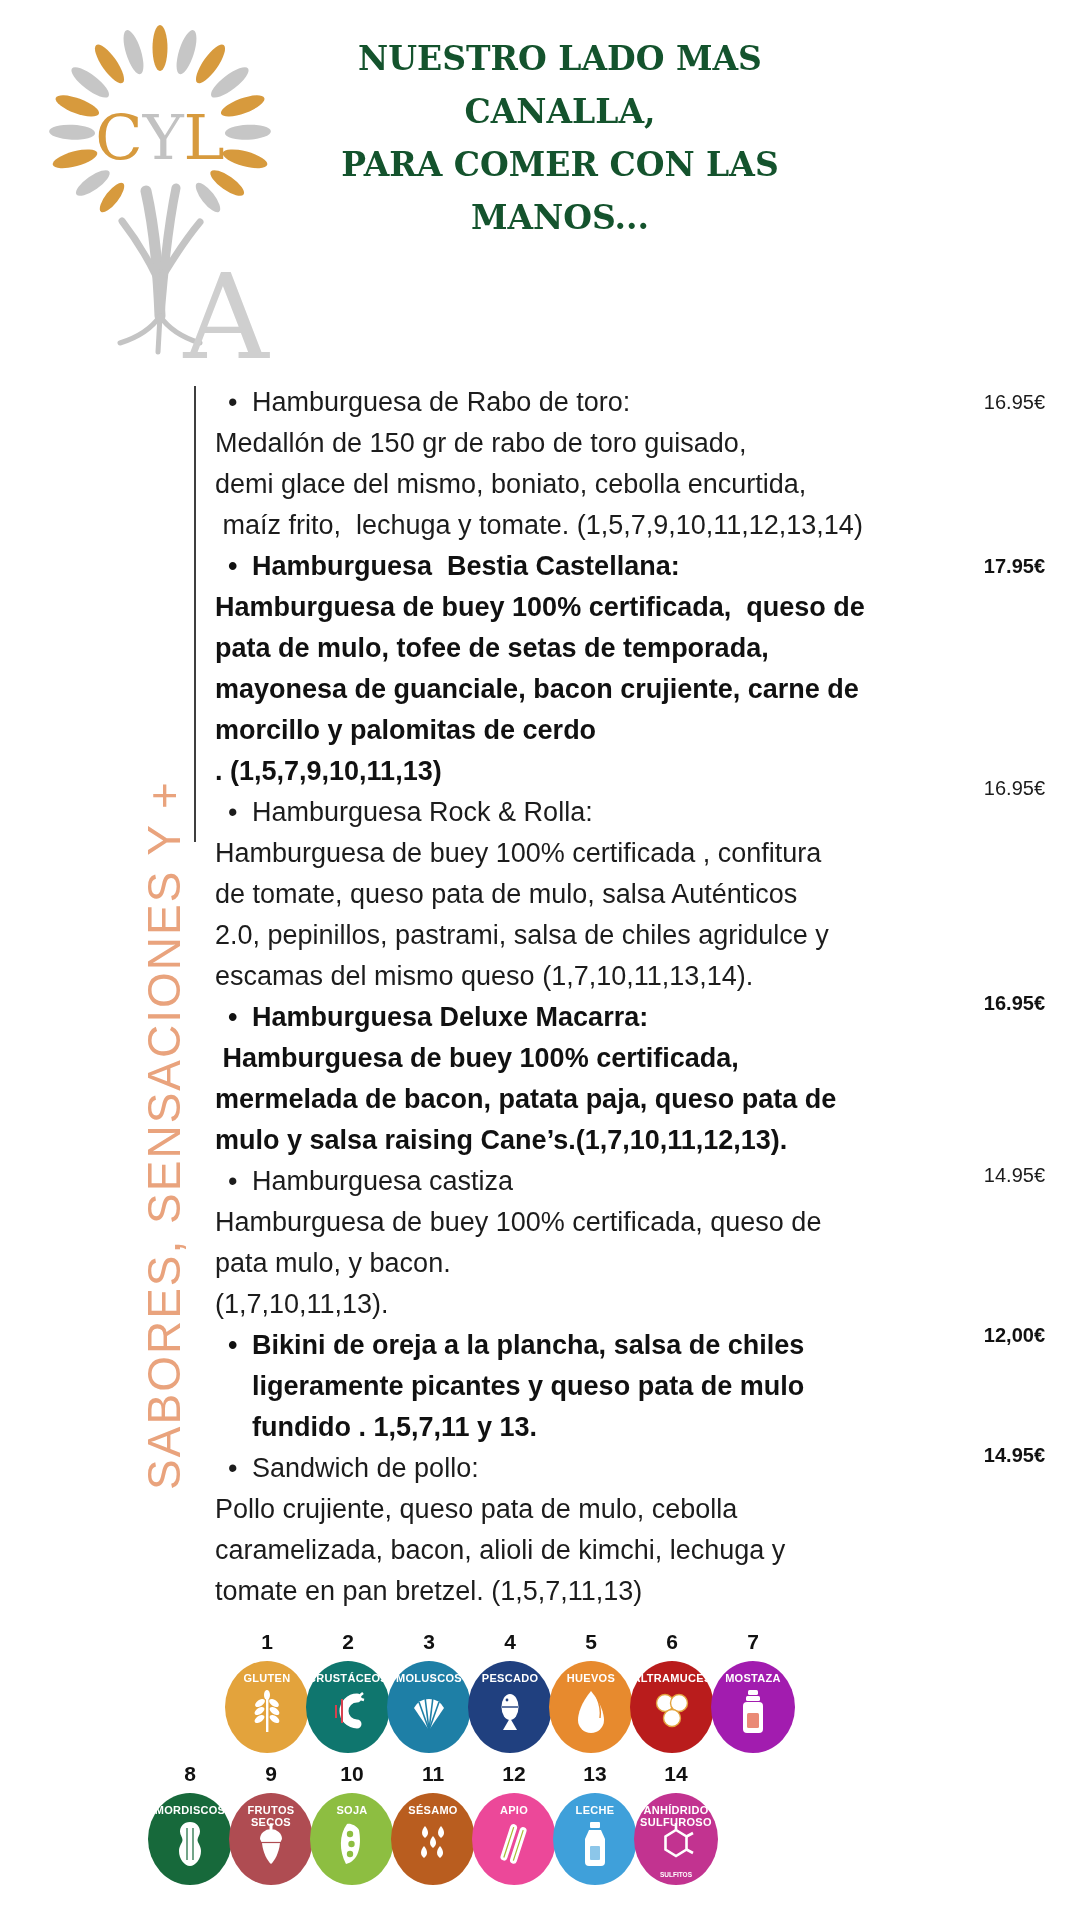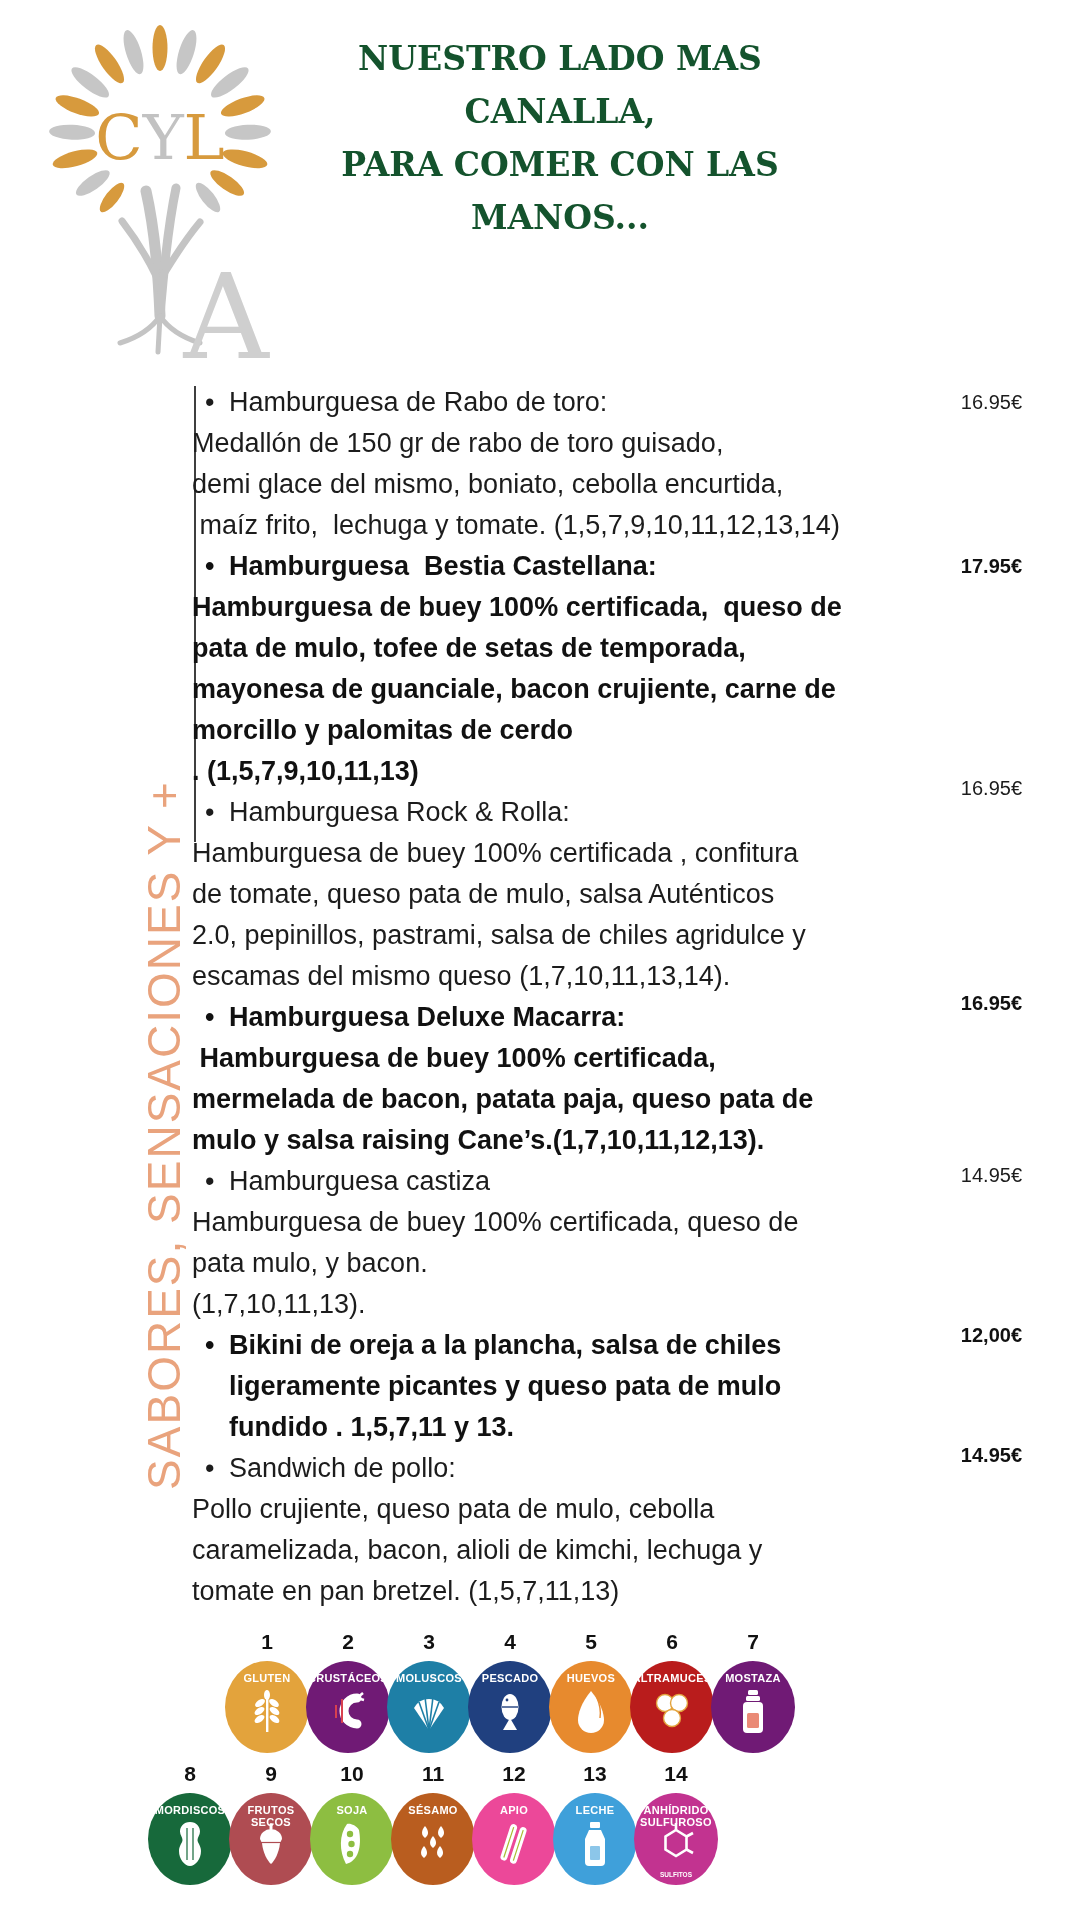--- a/index.html
+++ b/index.html
@@ -19,21 +19,21 @@
   .section-title{position:absolute;left:285px;top:294px;width:550px;text-align:center;
     font-weight:700;font-size:29px;color:#161616;letter-spacing:1px;}
   .section-title .u{border-bottom:3px solid #161616;padding-bottom:4px;display:inline-block;}
 
   
   .vrule{position:absolute;left:194px;top:386px;width:2px;height:456px;background:#3f3f3f;}
   .side-text{position:absolute;left:-230px;top:1112px;width:780px;height:46px;text-align:center;
     transform:rotate(-90deg);font-size:46px;letter-spacing:2px;color:#E9A37D;white-space:nowrap;}
 
   
-  .menu{position:absolute;left:192px;top:382px;width:830px;font-size:27px;line-height:41px;
+  .menu{position:absolute;left:215px;top:382px;width:830px;font-size:27px;line-height:41px;
         white-space:pre;color:#1c1c1c;}
   .menu-item{position:relative;}
   .item-title{padding-left:37px;position:relative;}
   .item-title::before{content:"\2022";position:absolute;left:13px;}
   .bold{font-weight:700;color:#111;}
   .desc-indented .desc{padding-left:37px;}
   .price{position:absolute;right:0;top:0;width:140px;text-align:right;font-size:20px;line-height:41px;}
   .menu-item:nth-of-type(3) .price{top:-24px;}
   .menu-item:nth-of-type(4) .price{top:-14px;}
   .menu-item:nth-of-type(5) .price{top:-6px;}
@@ -114,21 +114,21 @@
                 <ellipse cx="27.5" cy="23" rx="5.5" ry="3.2" transform="rotate(35 27.5 23)"></ellipse>
                 <ellipse cx="12.5" cy="31" rx="5.5" ry="3.2" transform="rotate(-35 12.5 31)"></ellipse>
                 <ellipse cx="27.5" cy="31" rx="5.5" ry="3.2" transform="rotate(35 27.5 31)"></ellipse>
               </g>
             </svg>
           </div>
         </div>
       </div>
       <div class="allergen" style="left: 298px; top: 1630px;">
         <div class="a-num">2</div>
-        <div class="a-circle" style="background: #701a75;">
+        <div class="a-circle" style="background: #0f766e;">
           <div class="a-label">CRUSTÁCEOS</div>
           <div class="a-icon">
             <svg viewBox="0 0 40 48">
               <path d="M29 10 A13 13 0 1 0 29 36" stroke="#fff" stroke-width="9" fill="none" stroke-linecap="round"></path>
               <path d="M29 10 l6 -5 M29 10 l7 2" stroke="#fff" stroke-width="2.5"></path>
               <path d="M14 11 L14 35 M8 17 L8 30" stroke="#D8414F" stroke-width="2"></path>
             </svg>
           </div>
         </div>
       </div>
@@ -187,21 +187,21 @@
                 <circle cx="13" cy="15" r="8.5"></circle>
                 <circle cx="27" cy="15" r="8.5"></circle>
                 <circle cx="20" cy="30" r="8.5"></circle>
               </g>
             </svg>
           </div>
         </div>
       </div>
       <div class="allergen" style="left: 703px; top: 1630px;">
         <div class="a-num">7</div>
-        <div class="a-circle" style="background: #701a75;">
+        <div class="a-circle" style="background: #a21caf;">
           <div class="a-label">MOSTAZA</div>
           <div class="a-icon">
             <svg viewBox="0 0 40 48">
               <g fill="#fff">
                 <rect x="15" y="2" width="10" height="5" rx="1.5"></rect>
                 <rect x="13" y="8" width="14" height="5" rx="1.5"></rect>
                 <rect x="10" y="14" width="20" height="31" rx="4"></rect>
               </g>
               <rect x="14" y="25" width="12" height="15" rx="1.5" fill="#DE4B2C" opacity="0.65"></rect>
             </svg>

